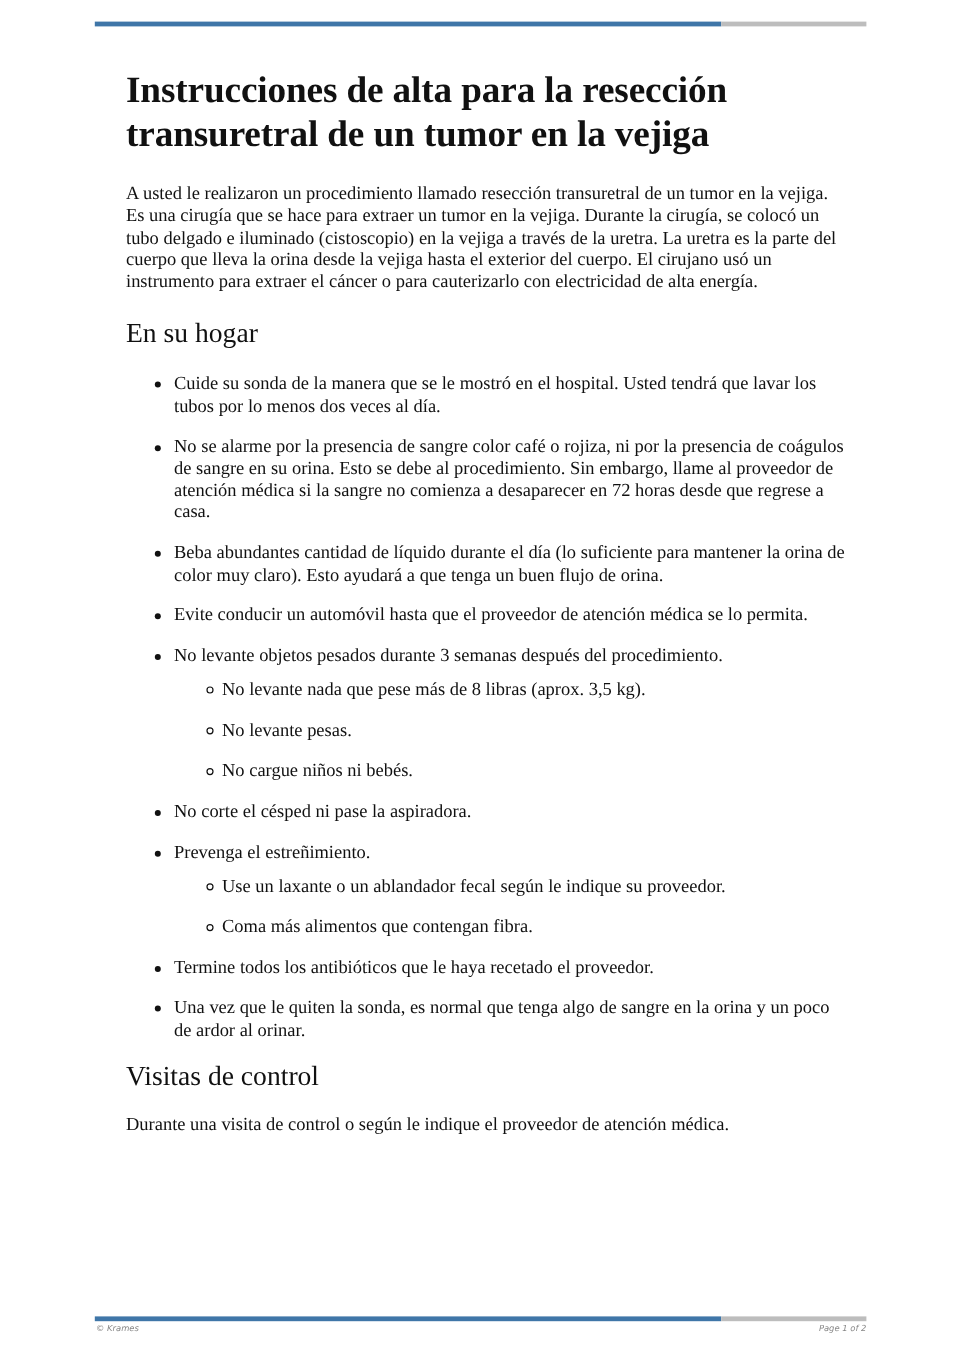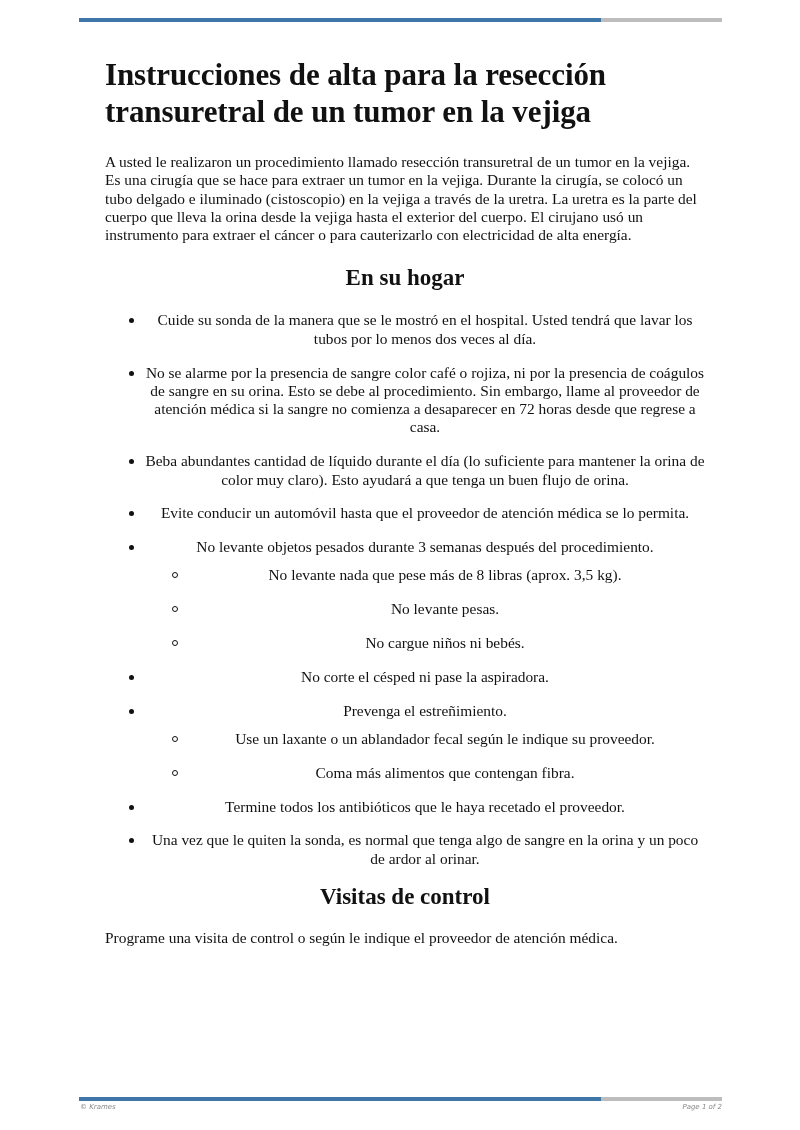--- a/index.html
+++ b/index.html
@@ -5,24 +5,24 @@
   html, body { margin: 0; padding: 0; background: #ffffff; }
   body { width: 800px; height: 1130px; position: relative; overflow: hidden;
          font-family: "Liberation Serif", "DejaVu Serif", serif; color: #111; }
   .bar { position: absolute; left: 79px; width: 643px; height: 4px; display: flex; }
   .bar .blue { width: 522px; background: #3f76a8; height: 100%; }
   .bar .grey { flex: 1; background: #bdbdbd; height: 100%; }
   .top-bar { top: 18px; }
   .bottom-bar { top: 1097px; height: 4px; }
   .content { position: absolute; left: 105px; top: 56px; width: 600px; }
   h1 { font-size: 31px; line-height: 37px; margin: 0 0 23px 0; font-weight: bold; letter-spacing: -0.1px; }
-  h2 { font-size: 23px; line-height: 28px; margin: 0; font-weight: bold; text-align: center; }
+  h2 { font-size: 23px; line-height: 28px; margin: 0; font-weight: normal; }
   p { font-size: 15.4px; line-height: 18.3px; margin: 0; }
   .intro { margin-bottom: 20px; }
-  ul { margin: 0; padding: 0; list-style: none; text-align: center; }
+  ul { margin: 0; padding: 0; list-style: none; }
   ul.main { margin-top: 19px; }
   li { position: relative; font-size: 15.4px; line-height: 18.3px; }
   ul.main > li { padding-left: 40px; margin-bottom: 15.5px; }
   ul.main > li > .bullet { position: absolute; left: 24px; top: 7px; width: 5px; height: 5px; border-radius: 50%; background: #111; }
   ul.sub { margin-top: 10px; }
   ul.sub > li { padding-left: 80px; margin-left: -40px; margin-bottom: 15.5px; }
   ul.sub > li:last-child { margin-bottom: 0; }
   ul.sub > li > .bullet { position: absolute; left: 67px; top: 6px; width: 4px; height: 4px; border-radius: 50%; border: 1.3px solid #111; }
   .followup-title { margin-top: 10px; margin-bottom: 18px; }
   .footer-left, .footer-right { position: absolute; top: 1103px; font-family: "DejaVu Sans", sans-serif; font-style: italic; font-size: 7px; color: #888; }
@@ -59,21 +59,21 @@
       <ul class="sub">
         <li><span class="bullet"></span><span>Use un laxante o un ablandador fecal según le indique su proveedor.</span></li>
         <li><span class="bullet"></span><span>Coma más alimentos que contengan fibra.</span></li>
       </ul>
     </li>
     <li><span class="bullet"></span><span>Termine todos los antibióticos que le haya recetado el proveedor.</span></li>
     <li><span class="bullet"></span><span>Una vez que le quiten la sonda, es normal que tenga algo de sangre en la orina y un poco de ardor al orinar.</span></li>
   </ul>
 
   <h2 class="followup-title">Visitas de control</h2>
-  <p>Programe una visita de control o según le indique el proveedor de atención médica.</p>
+  <p>Durante una visita de control o según le indique el proveedor de atención médica.</p>
 </div>
 
 <div class="bar bottom-bar">
   <div class="blue"></div>
   <div class="grey"></div>
 </div>
 <div class="footer-left">© Krames</div>
 <div class="footer-right">Page 1 of 2</div>
 
 </body></html>

